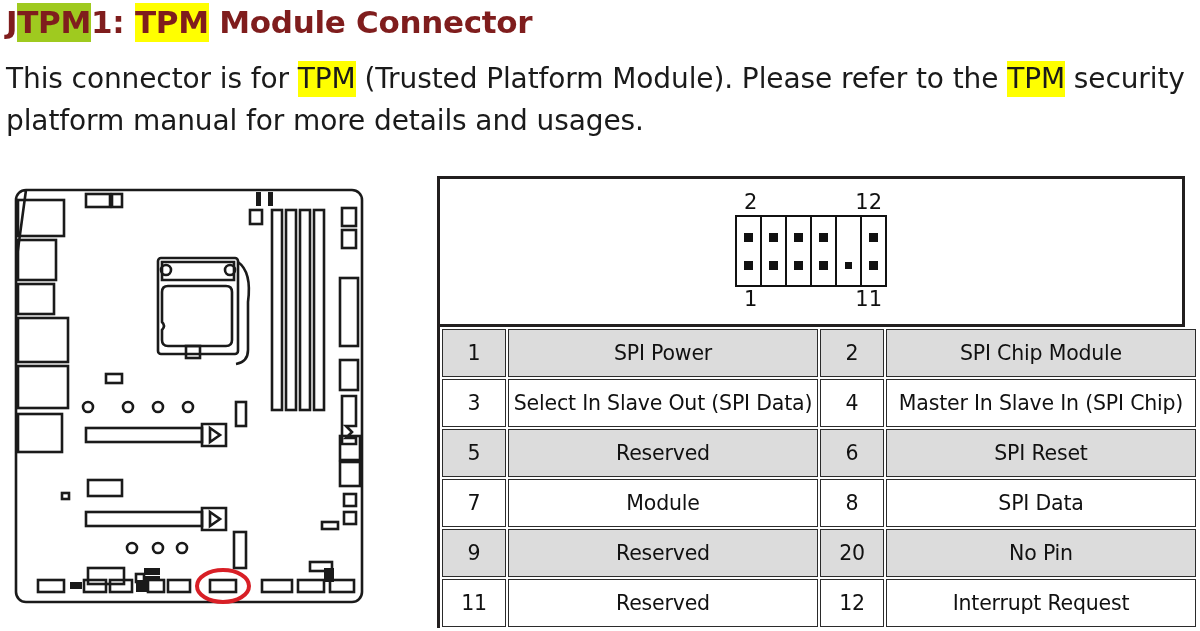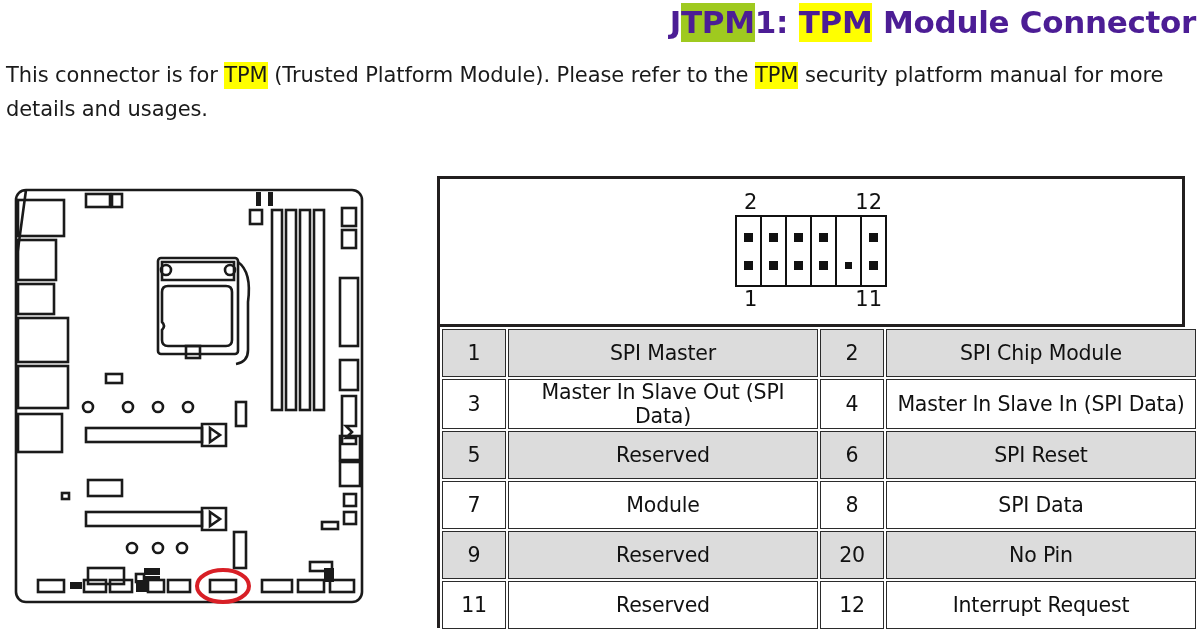--- a/index.html
+++ b/index.html
@@ -21,34 +21,33 @@
     position: absolute;
     left: 6px;
     top: 0px;
     width: 1190px;
     height: 44px;
     font-size: 31px;
     font-weight: bold;
     letter-spacing: -0.3px;
     line-height: 44px;
     white-space: nowrap;
-    color: #4c1d95;
-    text-align: right;
+    color: #7f1d1d;
   }
   .hl-green { background: #9fca1f; padding: 1px 0 2px 0; }
   .hl-yellow { background: #ffff00; padding: 1px 0 2px 0; }
 
   
   #description {
     position: absolute;
     left: 6px;
     top: 58px;
     width: 1192px;
-    font-size: 21px;
-    line-height: 34px;
+    font-size: 28px;
+    line-height: 42px;
     letter-spacing: -0.1px;
     color: #1a1a1a;
   }
 
   
   #mobo-figure {
     position: absolute;
     left: 10px;
     top: 170px;
     width: 372px;
@@ -287,29 +286,29 @@
         <span class="lab-left">1</span>
         <span class="lab-right">11</span>
       </div>
     </div>
   </div>
 
   <table id="pin-table">
     <tbody>
       <tr class="shaded">
         <td class="col-num">1</td>
-        <td class="col-sig">SPI Master</td>
+        <td class="col-sig">SPI Power</td>
         <td class="col-num">2</td>
         <td class="col-sig">SPI Chip Module</td>
       </tr>
       <tr class="plain">
         <td class="col-num">3</td>
-        <td class="col-sig">Master In Slave Out (SPI Data)</td>
+        <td class="col-sig">Select In Slave Out (SPI Data)</td>
         <td class="col-num">4</td>
-        <td class="col-sig">Master In Slave In (SPI Data)</td>
+        <td class="col-sig">Master In Slave In (SPI Chip)</td>
       </tr>
       <tr class="shaded">
         <td class="col-num">5</td>
         <td class="col-sig">Reserved</td>
         <td class="col-num">6</td>
         <td class="col-sig">SPI Reset</td>
       </tr>
       <tr class="plain">
         <td class="col-num">7</td>
         <td class="col-sig">Module</td>

